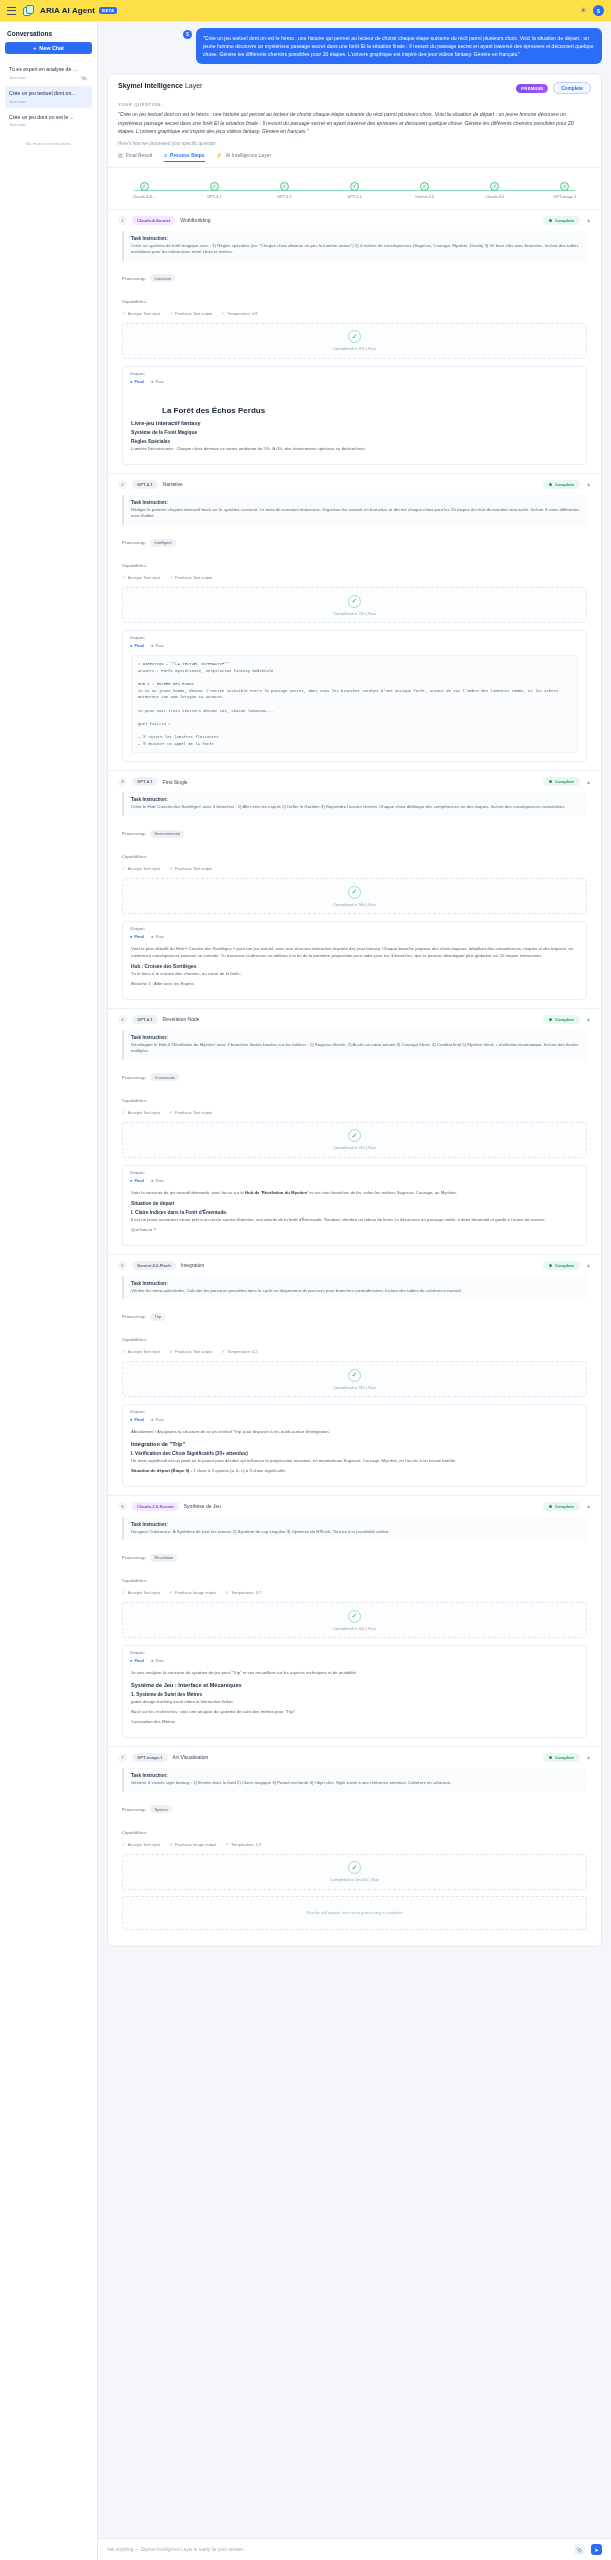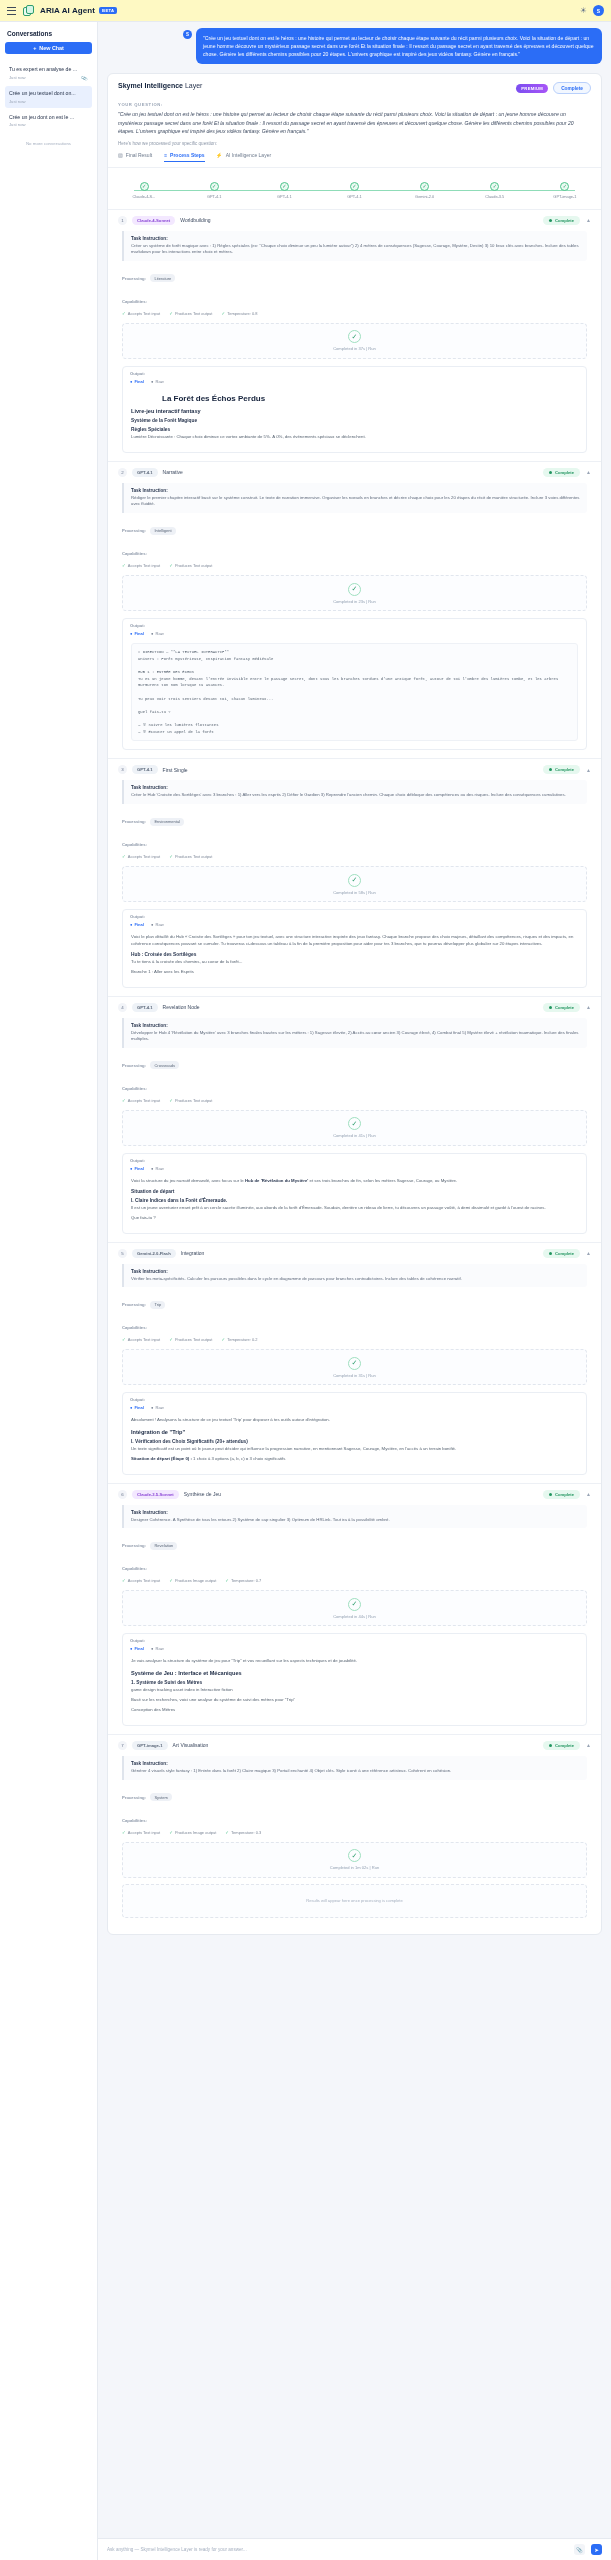--- a/index.html
+++ b/index.html
@@ -6,21 +6,21 @@
   html, body {
     width: 611px; height: 2560px;
     background: #f1f5f9;
     font-family: "Liberation Sans", sans-serif;
     overflow: hidden;
   }
   .app { width: 611px; height: 2560px; position: relative; background: #f4f6fa; }
 
   
   .topbar {
-    height: 22px; background: #fef9c3; display: flex; align-items: center;
+    height: 22px; background: #fde047; display: flex; align-items: center;
     padding: 0 7px; border-bottom: 1px solid #e6eaf0; position: relative; z-index: 5;
   }
   .hamburger { width: 9px; height: 8px; margin-right: 7px; display:flex; flex-direction:column; justify-content:space-between; }
   .hamburger i { display:block; height:1px; background:#3f4a5a; }
   .brand-logo { width: 12px; height: 12px; position: relative; margin-right: 5px; }
   .brand-logo .sq1 { position:absolute; left:0; top:2px; width:8px; height:9px; border:1.4px solid #2f9e6e; border-radius:2px; background:#eafaf2;}
   .brand-logo .sq2 { position:absolute; left:3px; top:0; width:8px; height:9px; border:1.4px solid #2f9e6e; border-radius:2px; background:#d6f5e6;}
   .brand-name { font-size: 8px; font-weight: 700; color: #10203a; letter-spacing: .1px; }
   .beta-badge {
     margin-left: 4px; font-size: 4.2px; font-weight: 700; color: #fff; background: #2b6df6;
@@ -141,21 +141,21 @@
   }
   .progress-text { font-size: 4.1px; color: #93a0b2; }
 
   .output-block { margin-top: 7px; border: 1px solid #eaeef4; border-radius: 4px; overflow:hidden; }
   .output-head { padding: 4px 7px 2px 7px; }
   .output-label { font-size: 4.2px; color: #8d98a9; font-weight:700; }
   .out-tabs { display: flex; gap: 7px; margin-top: 3px; }
   .out-tab { font-size: 4.1px; color: #7d8798; display:flex; align-items:center; gap:2px; }
   .out-tab.active { color: #2b6df6; font-weight: 700; }
   .output-body { padding: 5px 8px 8px 8px; }
-  .out-h1 { font-size: 8px; font-weight: 700; color: #16233c; margin: 3px 0 4px 0; padding-left: 31px; }
+  .out-h1 { font-size: 8px; font-weight: 700; color: #16233c; margin: 15px 0 4px 0; padding-left: 31px; }
   .out-h2 { font-size: 5.6px; font-weight: 700; color: #1d2b45; margin: 5px 0 3px 0; }
   .out-h3 { font-size: 4.8px; font-weight: 700; color: #2a3750; margin: 4px 0 2px 0; }
   .out-p { font-size: 4.3px; color: #55616f; line-height: 1.6; margin-bottom: 3px; }
   .out-p b { color:#2a3750; }
   .code-box { background:#fbfcfe; border:1px solid #eef1f6; border-radius:3px; padding:5px 6px;
     font-family:"Liberation Mono", monospace; font-size:3.9px; color:#55616f; line-height:1.7; white-space:pre-wrap; }
 
   .empty-out { height: 34px; border:1px dashed #e1e6ee; border-radius:4px; background:#fcfdff;
     display:flex; align-items:center; justify-content:center; font-size:4.1px; color:#a6b0c0; margin-top:6px;}
 

